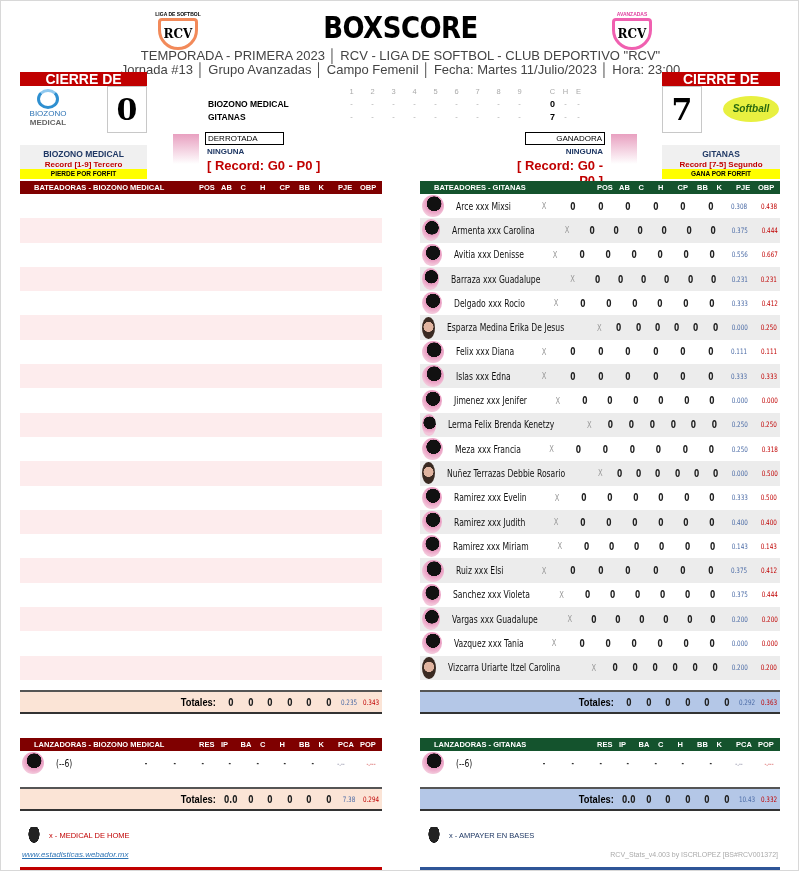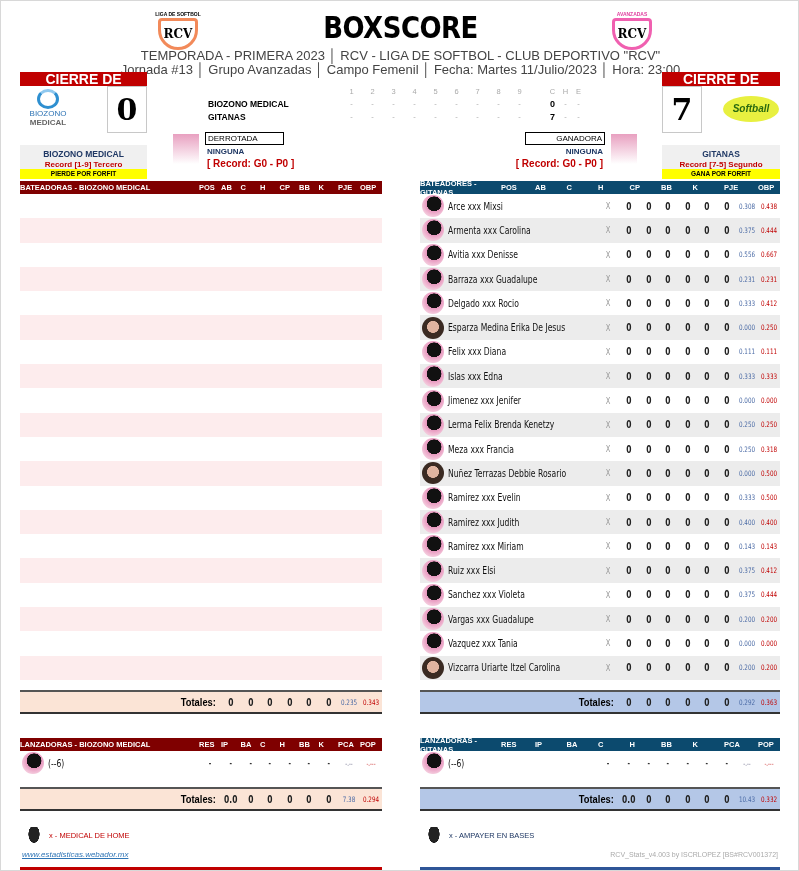--- a/index.html
+++ b/index.html
@@ -11,28 +11,28 @@
   .scorebox { background: #fff; border: 1px solid #c8c8c8; font-family: "DejaVu Serif", serif; font-weight: 900; font-size: 30px; text-align: center; }
   .teamcard { background: #f0f0f0; text-align: center; }
   .teamcard .nm { font-size: 8.5px; font-weight: bold; color: #1f3864; padding-top: 4px; }
   .teamcard .rec { font-size: 8px; font-weight: bold; color: #c00000; padding-top: 1px; }
   .forfit { background: #ffff00; color: #000; font-size: 6.5px; font-weight: bold; text-align: center; height: 10px; line-height: 10px; }
   .line-team { font-size: 8.5px; font-weight: bold; color: #000; }
   .inning-row { display: flex; font-size: 7.5px; color: #aaa; }
   .inning-row span { width: 21px; text-align: center; }
   .result-box { border: 1px solid #000; font-size: 8px; height: 13px; line-height: 11px; padding: 0 2px; color: #000; }
   .pitch-name { font-size: 8px; font-weight: bold; color: #1f3864; }
-  .pitch-rec { font-size: 10px; font-weight: bold; color: #c00000; }
+  .pitch-rec { font-size: 13px; font-weight: bold; color: #c00000; }
   .pitcher-img { width: 26px; height: 30px; background: linear-gradient(180deg, #e8a0c0, #fff); }
   .thead { height: 13px; display: flex; align-items: center; color: #fff; font-size: 7.5px; font-weight: bold; }
-  .thead .lbl { flex: 1; padding-left: 0; }
+  .thead .lbl { flex: 1; padding-left: 14px; }
   .thead .c { text-align: left; }
   .red-h { background: #7f0000; }
-  .blue-h { background: #0c4a6e; gap: 12px; }
-  .row { height: 24.3px; display: flex; align-items: center; }
+  .blue-h { background: #14532d; }
+  .row { height: 24.3px; display: flex; align-items: center; gap: 8px; }
   .row .av { width: 22px; height: 22px; border-radius: 50%; margin: 0 4px 0 2px; background: radial-gradient(circle at 55% 40%, #111 40%, #e89ac0 42%, #f3c6da 70%); }
   .row .av.photo { background: radial-gradient(circle at 50% 45%, #e0b4a0 35%, #3a2a22 38%); }
   .row .nm { flex: 1; font-family: "DejaVu Sans Condensed", "DejaVu Sans", sans-serif; font-size: 10px; color: #111; transform: scaleX(0.85); transform-origin: left center; white-space: nowrap; }
   .row .c, .tot .c { text-align: center; font-family: "DejaVu Sans", sans-serif; font-size: 10px; font-weight: bold; color: #222; transform: scaleX(0.75); }
   .row .pos { color: #999; font-weight: normal; font-size: 9px; }
   .pje { color: #4a6aa5 !important; font-size: 7.5px !important; font-weight: normal !important; }
   .obp { color: #c00000 !important; font-size: 7.5px !important; font-weight: normal !important; }
   .gray { background: #ececec; }
   .pink { background: #fdeced; }
   .tot { height: 24px; display: flex; align-items: center; border-top: 2px solid #555; border-bottom: 2px solid #333; }

